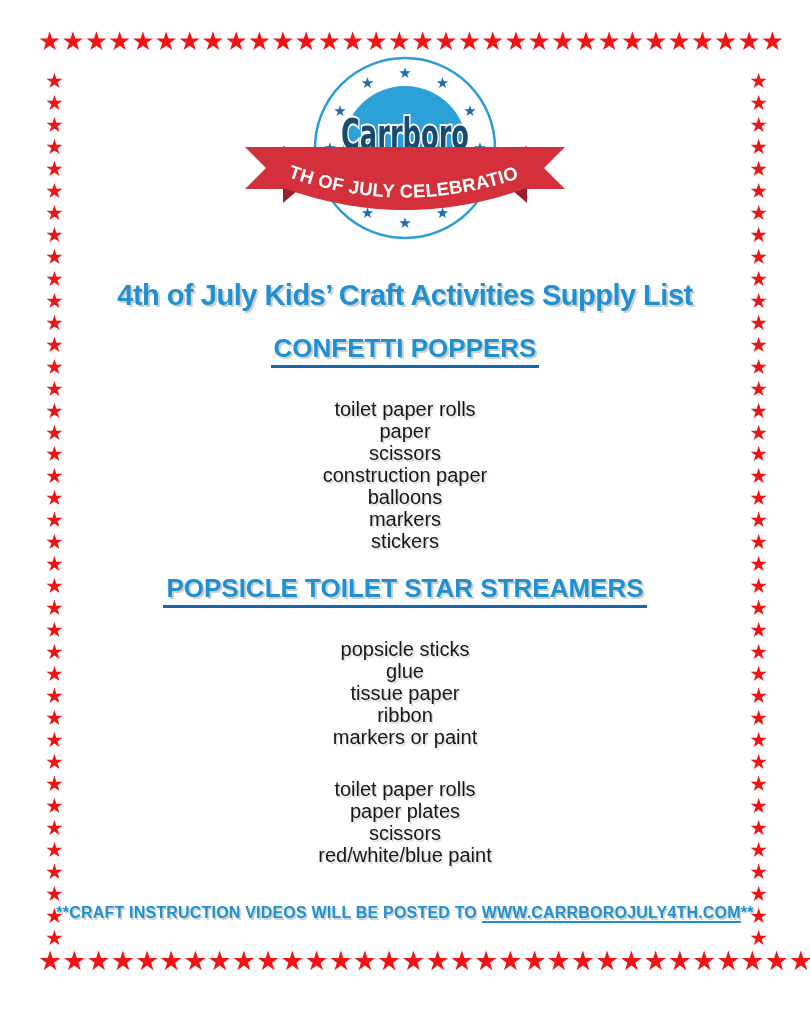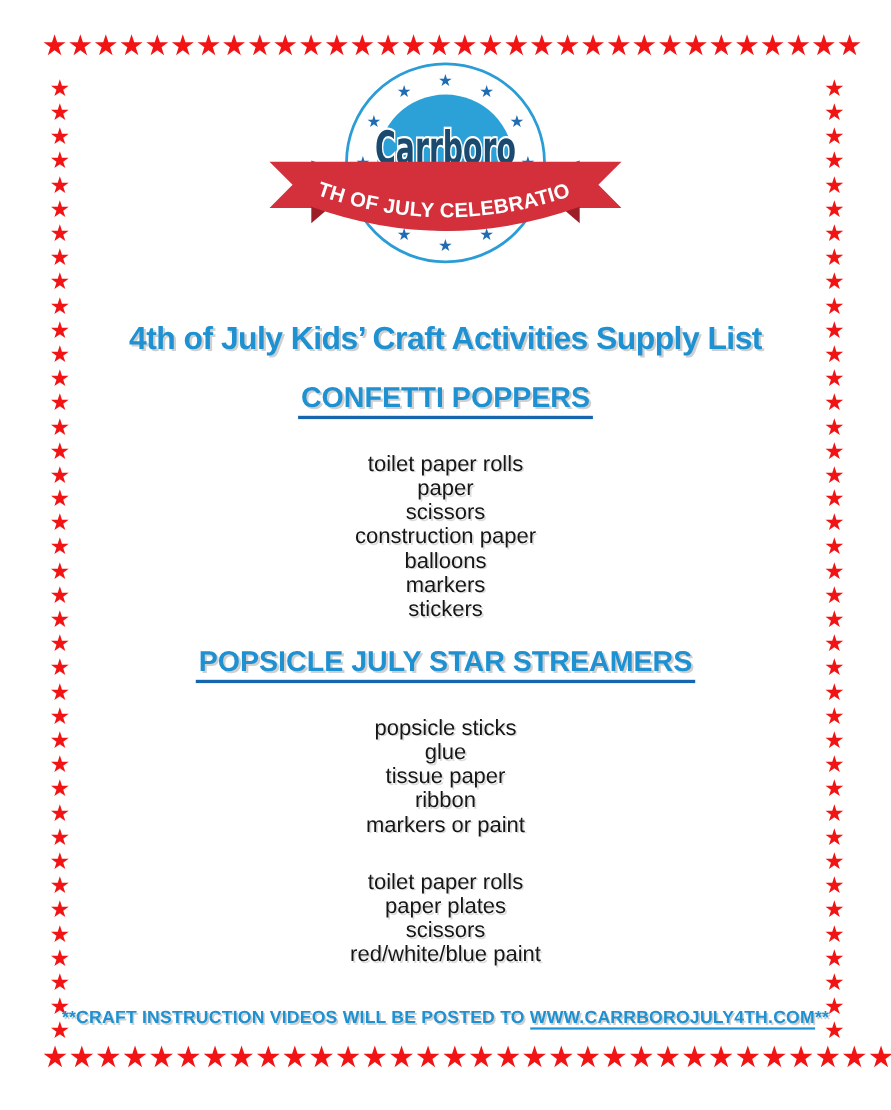--- a/index.html
+++ b/index.html
@@ -21,21 +21,21 @@
   .star-col{position:absolute;top:70px;height:878px;display:flex;flex-direction:column;justify-content:space-between;color:var(--star-red);line-height:1;font-size:21px;}
   .star-col.left{left:45px;}
   .star-col.right{right:42px;}
   .star-row span,.star-col span{display:block;}
 
   
   .content{position:absolute;inset:0;text-align:center;}
   .logo-svg{display:block;margin:46px auto 0;}
 
   .page-title{
-    margin-top:35px;
+    margin-top:22px;
     font-size:29px;font-weight:bold;letter-spacing:-0.5px;
     color:var(--blue);
     text-shadow:2px 2px 0 var(--shadow-gray);
     line-height:34px;
   }
   .section-heading{margin-top:21px;line-height:30px;text-align:center;}
   .section-heading .hd{
     display:inline-block;
     font-size:26px;font-weight:bold;letter-spacing:0;
     color:var(--blue);
@@ -264,21 +264,21 @@
         <div class="section-heading"><span class="hd">CONFETTI POPPERS</span></div>
         <div class="supply-list">
           <div class="supply-item">toilet paper rolls</div>
           <div class="supply-item">paper</div>
           <div class="supply-item">scissors</div>
           <div class="supply-item">construction paper</div>
           <div class="supply-item">balloons</div>
           <div class="supply-item">markers</div>
           <div class="supply-item">stickers</div>
         </div>
-        <div class="section-heading"><span class="hd">POPSICLE JULY STAR STREAMERS</span></div>
+        <div class="section-heading"><span class="hd">POPSICLE TOILET STAR STREAMERS</span></div>
         <div class="supply-list">
           <div class="supply-item">popsicle sticks</div>
           <div class="supply-item">glue</div>
           <div class="supply-item">tissue paper</div>
           <div class="supply-item">ribbon</div>
           <div class="supply-item">markers or paint</div>
         </div>
         <div class="supply-list">
           <div class="supply-item">toilet paper rolls</div>
           <div class="supply-item">paper plates</div>

